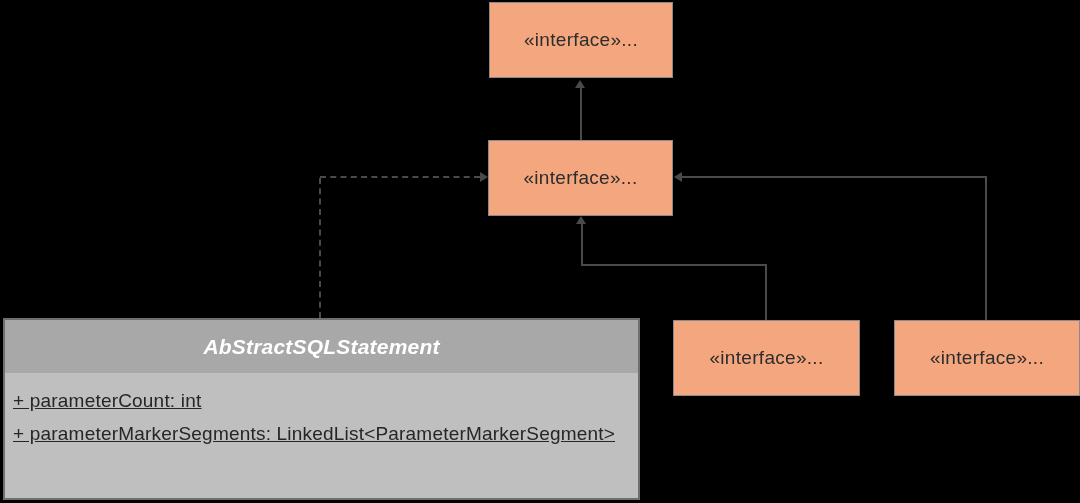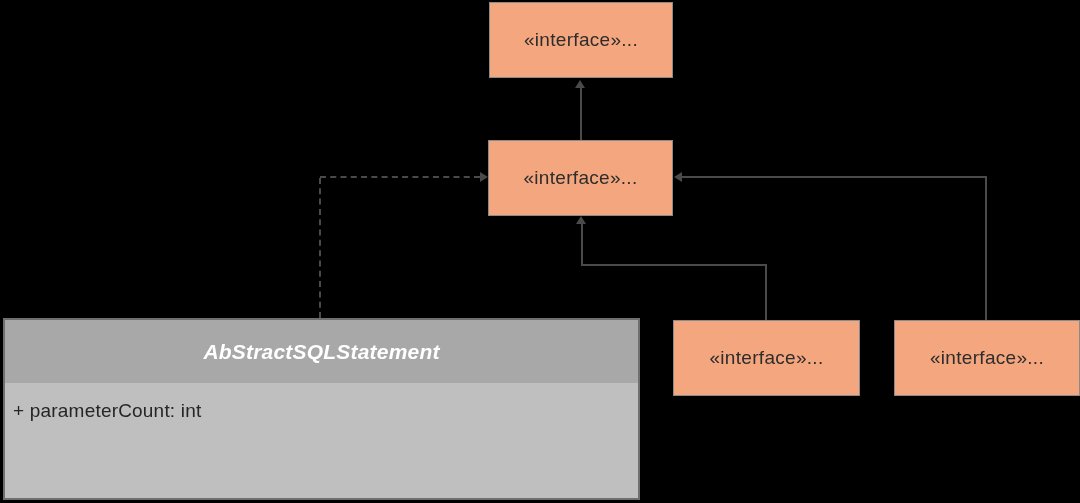--- a/index.html
+++ b/index.html
@@ -34,21 +34,21 @@
   
   .uml-class {
     position: absolute;
     left: 3px; top: 318px;
     width: 637px; height: 182px;
     box-sizing: border-box;
     border: 2px solid #6f6f6f;
     background: #BFBFBF;
   }
   .uml-class .header {
-    height: 63px;
+    height: 53px;
     background: #A8A8A8;
     display: flex;
     align-items: center;
     justify-content: center;
   }
   .uml-class .header .title {
     color: #ffffff;
     font-size: 21px;
     font-weight: bold;
     font-style: italic;
@@ -57,20 +57,21 @@
   }
   .uml-class .body {
     padding: 12px 8px 0 8px;
   }
   .uml-class .attr {
     color: #262626;
     font-size: 19px;
     line-height: 32.5px;
     letter-spacing: 0.2px;
     white-space: nowrap;
+    text-decoration: underline;
   }
   
   .conn { position: absolute; }
   .vline-solid { width: 0; border-left: 2px solid #4a4a4a; }
   .hline-solid { height: 0; border-top: 2px solid #4a4a4a; }
   .vline-dashed { width: 0; border-left: 2px dashed #4a4a4a; }
   .hline-dashed { height: 0; border-top: 2px dashed #4a4a4a; }
   .arrow { width: 0; height: 0; }
   .arrow-up {
     border-left: 5px solid transparent;
@@ -124,16 +125,17 @@
   <div class="iface" style="left:894px; top:320px; width:186px; height:76px;">
     <span class="label">«interface»...</span>
   </div>
 
   <div class="uml-class">
     <div class="header">
       <span class="title">AbStractSQLStatement</span>
     </div>
     <div class="body">
       <div class="attr">+ parameterCount: int</div>
+      <div class="attr">+ parameterMarkerSegments: LinkedList&lt;ParameterMarkerSegment&gt;</div>
     </div>
   </div>
 
 </div>
 
 </body></html>

